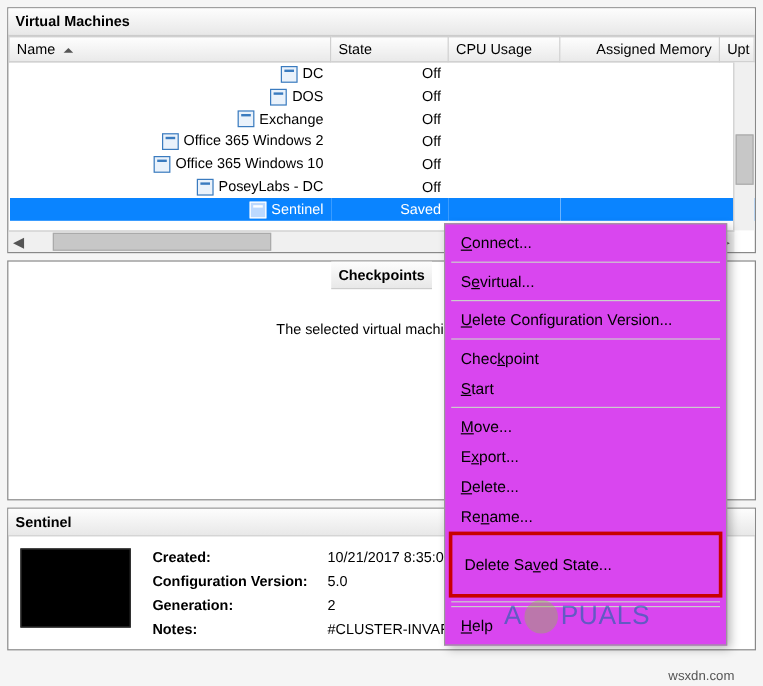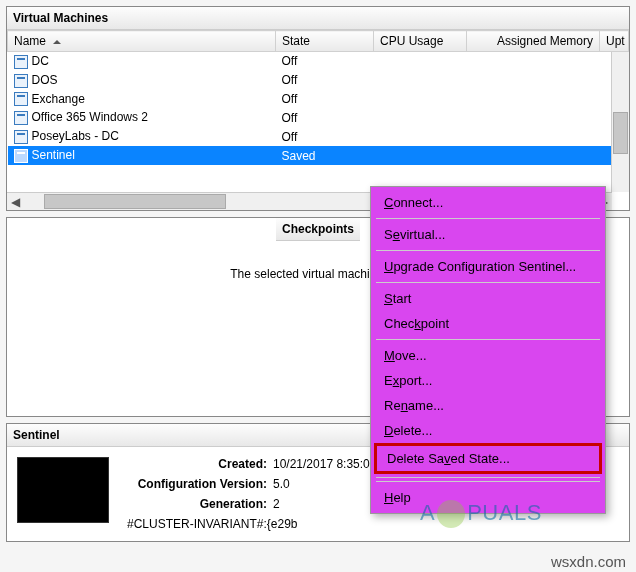--- a/index.html
+++ b/index.html
@@ -58,20 +58,21 @@
 table.vm-table th.name { width: 255px; }
 table.vm-table th.state { width: 85px; }
 table.vm-table th.cpu { width: 80px; }
 table.vm-table th.mem { width: 120px; text-align: right; }
 table.vm-table th.upt { width: auto; text-align: center; }
 
 table.vm-table td {
   padding: 2px 6px;
   white-space: nowrap;
   overflow: hidden;
+  text-align: right;
 }
 .vm-row { height: 18px; }
 .vm-row.selected td { background: #0a84ff; color: #fff; }
 .vm-icon {
   display: inline-block;
   width: 12px; height: 12px;
   border: 1px solid #3a7bbf;
   vertical-align: middle;
   margin-right: 4px;
   position: relative;
@@ -146,21 +147,21 @@
 .thumb-preview {
   width:90px; height:64px;
   background:#000;
   border:1px solid #333;
 }
 .detail-cols {
   display:flex;
   gap:40px;
 }
 .detail-col { display:flex; flex-direction:column; gap:6px; }
-.detail-row { display:flex; gap:6px;text-align:right; }
+.detail-row { display:flex; gap:6px; }
 .detail-row .lbl { font-weight:bold; min-width:140px; }
 .detail-row2 .lbl { font-weight:bold; min-width:70px; }
 
 
 .context-menu {
   position:absolute;
   left:370px; top:186px;
   width:228px;
   background:#d946ef;
   border:1px solid #999;
@@ -173,21 +174,21 @@
   cursor:default;
 }
 .context-menu .mi u { text-decoration: underline; }
 .context-menu .sep {
   height:1px; background:#ccc; margin:3px 2px;
 }
 .context-menu .highlight-box {
   border:3px solid #c80000;
 }
 .context-menu .highlight-box .mi {
-  margin:-3px; padding:8px 13px;
+  margin:-3px; padding:20px 13px;
 }
 
 .watermark {
   position:absolute;
   left:420px; top:500px;
   font-size:22px;
   color:#0369a1;
   opacity:.55;
   font-family: Arial, sans-serif;
   letter-spacing:.5px;
@@ -196,22 +197,22 @@
   display:inline-block;
   width:28px; height:28px;
   background:#8cc63f;
   border-radius:50%;
   vertical-align:middle;
   margin:0 2px;
   opacity:.7;
 }
 .site-note {
   position:absolute;
-  right:10px; bottom:2px;
-  font-size:15px;
+  right:24px; bottom:2px;
+  font-size:11px;
   color:#555;
 }
 </style>
 </head>
 <body>
 
 <div class="outer">
 
   <div class="group vm-group">
     <div class="group-header">Virtual Machines</div>
@@ -252,20 +253,27 @@
               <td></td>
           </tr>
           <tr class="vm-row">
             <td><span class="vm-icon"></span><span>Office 365 Windows 2</span></td>
             <td>Off</td>
               <td></td>
               <td></td>
               <td></td>
           </tr>
           <tr class="vm-row">
+            <td><span class="vm-icon"></span><span>Office 365 Windows 10</span></td>
+            <td>Off</td>
+              <td></td>
+              <td></td>
+              <td></td>
+          </tr>
+          <tr class="vm-row">
             <td><span class="vm-icon"></span><span>PoseyLabs - DC</span></td>
             <td>Off</td>
               <td></td>
               <td></td>
               <td></td>
           </tr>
           <tr class="vm-row selected">
             <td><span class="vm-icon"></span><span>Sentinel</span></td>
             <td>Saved</td>
               <td></td>
@@ -306,49 +314,50 @@
             </div>
           <div class="detail-row">
               <span class="lbl">Configuration Version:</span>
               <span>5.0</span>
             </div>
           <div class="detail-row">
               <span class="lbl">Generation:</span>
               <span>2</span>
             </div>
           <div class="detail-row">
+              <span class="lbl">Notes:</span>
               <span>#CLUSTER-INVARIANT#:{e29b</span>
             </div>
         </div>
         <div class="detail-col">
           <div class="detail-row detail-row2">
               <span class="lbl">Clustered:</span>
               <span>No</span>
             </div>
         </div>
       </div>
     </div>
   </div>
 
 </div>
 
 <div class="context-menu">
   <div class="mi"><u>C</u><span>onnect...</span></div>
   <div class="sep"></div>
   <div class="mi"><span>S</span><u>e</u><span>virtual...</span></div>
   <div class="sep"></div>
-  <div class="mi"><u>U</u><span>pgrade Configuration Sentinel...</span></div>
-  <div class="sep"></div>
+  <div class="mi"><u>U</u><span>elete Configuration Version...</span></div>
+  <div class="sep"></div>
+  <div class="mi"><span>Chec</span><u>k</u><span>point</span></div>
   <div class="mi"><u>S</u><span>tart</span></div>
-  <div class="mi"><span>Chec</span><u>k</u><span>point</span></div>
   <div class="sep"></div>
   <div class="mi"><u>M</u><span>ove...</span></div>
   <div class="mi"><span>E</span><u>x</u><span>port...</span></div>
+  <div class="mi"><u>D</u><span>elete...</span></div>
   <div class="mi"><span>Re</span><u>n</u><span>ame...</span></div>
-  <div class="mi"><u>D</u><span>elete...</span></div>
   <div class="highlight-box">
     <div class="mi"><span>Delete Sa</span><u>v</u><span>ed State...</span></div>
   </div>
   <div class="sep"></div>
   <div class="sep"></div>
   <div class="mi"><u>H</u><span>elp</span></div>
 </div>
 
 <div class="watermark">
   <span>A</span><span class="wm-icon"></span><span>PUALS</span>

